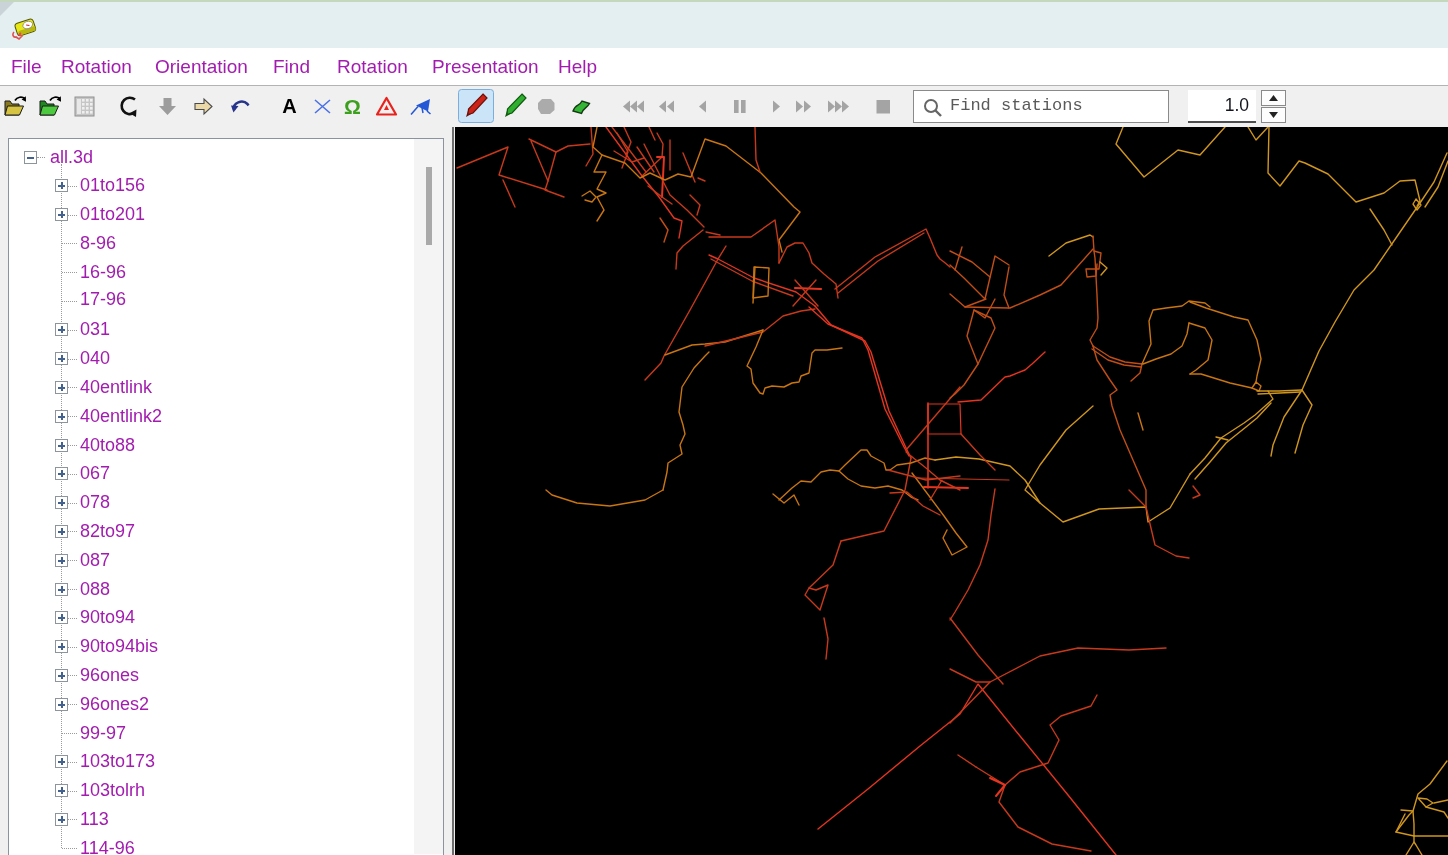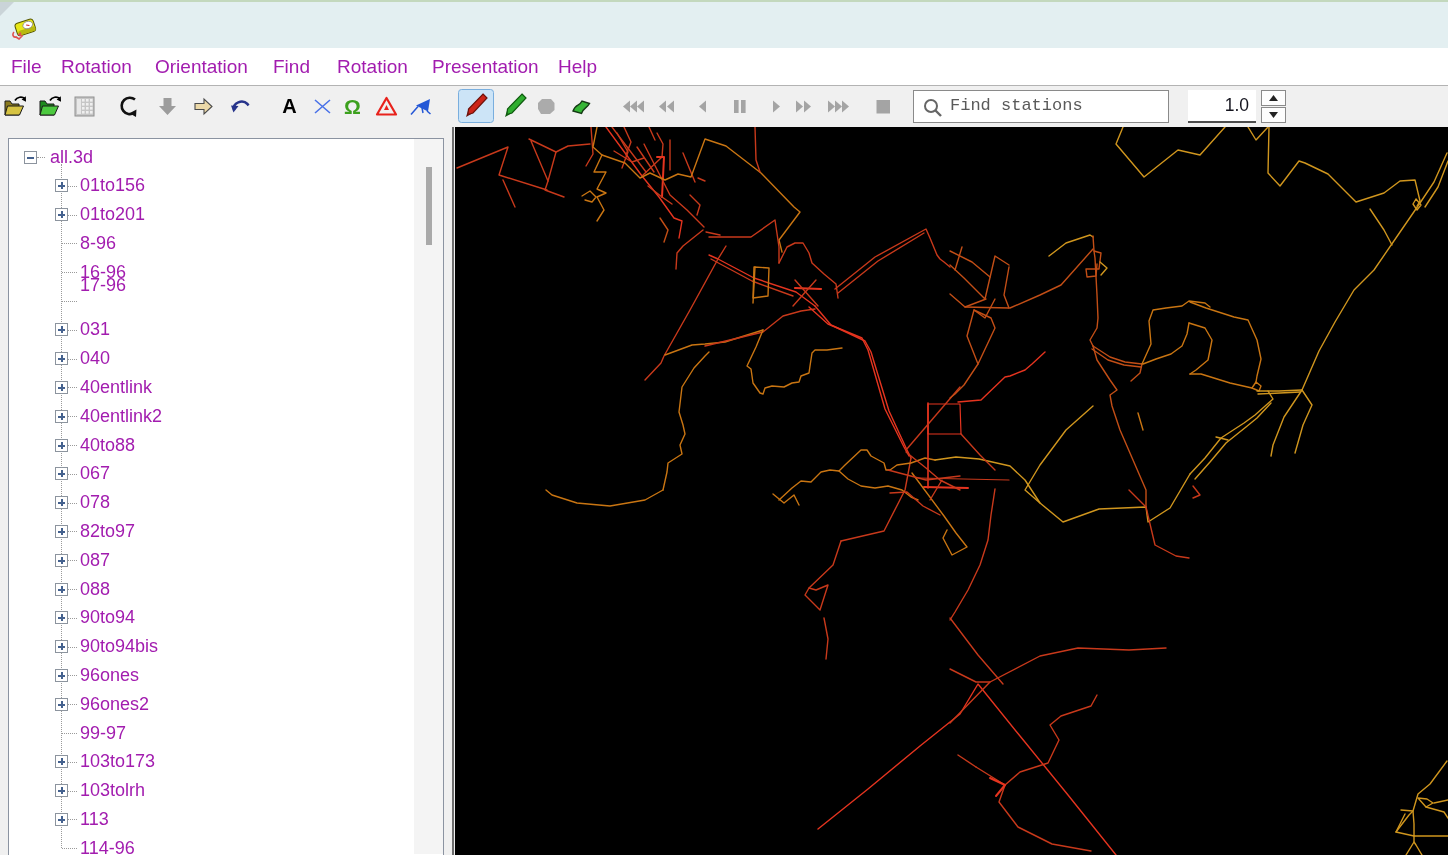--- a/index.html
+++ b/index.html
@@ -193,21 +193,21 @@
 <div class="tbox" style="left:55px;top:81px">
       <span class="tb-m"></span>
       <span class="tb-p"></span>
     </div>
 <div class="titem" style="left:80px;top:77px">01to201</div>
 <div class="hdot" style="left:62px;top:116px;width:15px"></div>
 <div class="titem" style="left:80px;top:106px">8-96</div>
 <div class="hdot" style="left:62px;top:145px;width:15px"></div>
 <div class="titem" style="left:80px;top:135px">16-96</div>
 <div class="hdot" style="left:62px;top:174px;width:15px"></div>
-<div class="titem" style="left:80px;top:148px">17-96</div>
+<div class="titem" style="left:80px;top:162px">17-96</div>
 <div class="hdot" style="left:68px;top:203px;width:9px"></div>
 <div class="tbox" style="left:55px;top:196px">
       <span class="tb-m"></span>
       <span class="tb-p"></span>
     </div>
 <div class="titem" style="left:80px;top:192px">031</div>
 <div class="hdot" style="left:68px;top:232px;width:9px"></div>
 <div class="tbox" style="left:55px;top:225px">
       <span class="tb-m"></span>
       <span class="tb-p"></span>

